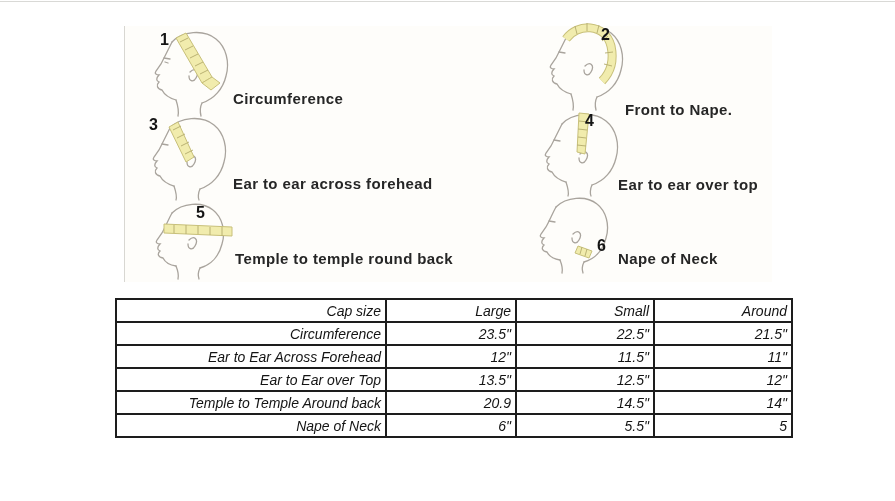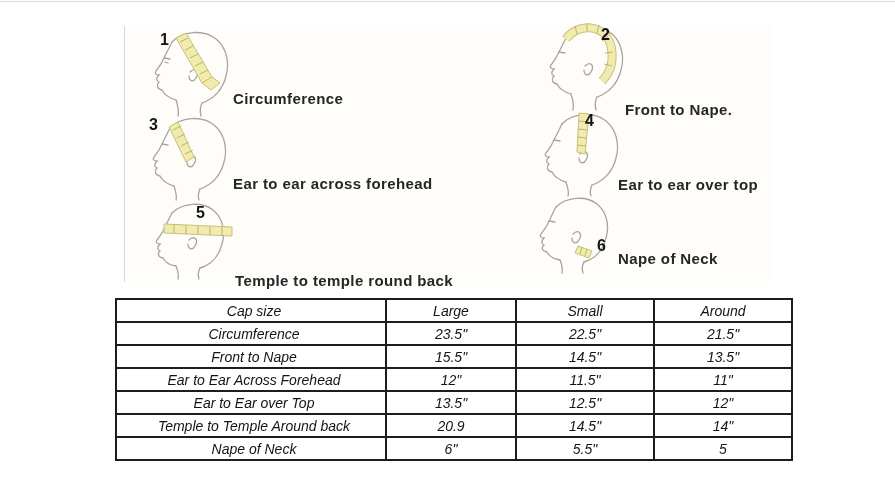--- a/index.html
+++ b/index.html
@@ -54,22 +54,22 @@
     font-family: "Liberation Sans", sans-serif;
     font-style: italic;
     font-size: 14px;
     color: #141414;
     height: 23px;
     padding: 0 4px;
     white-space: nowrap;
     overflow: hidden;
     font-weight: normal;
   }
-  .size-table .c-label { text-align: center; padding-left: 10px; }
-  .size-table .c-val { text-align: center; }
+  .size-table .c-label { text-align: right; padding-left: 10px; }
+  .size-table .c-val { text-align: right; }
 </style>
 </head>
 <body>
 
 <div id="screen">
   <div class="top-hairline"></div>
   <div class="diagram-panel"></div>
 
   <div class="figure" style="left:138px; top:28px;">
     <svg width="100" height="90" viewBox="0 0 100 90">
@@ -189,21 +189,21 @@
           <line x1="34" y1="25" x2="34" y2="33"></line>
           <line x1="46" y1="25" x2="46" y2="34"></line>
           <line x1="58" y1="26" x2="58" y2="34"></line>
           <line x1="70" y1="27" x2="70" y2="35"></line>
           <line x1="82" y1="27" x2="82" y2="36"></line>
         </g>
       </g>
     </svg>
     <span class="fig-number" style="left:56px; top:5px;">5</span>
   </div>
-  <span class="fig-label" style="left:235px; top:273px;">Temple to temple round back</span>
+  <span class="fig-label" style="left:235px; top:251px;">Temple to temple round back</span>
 
   <div class="figure" style="left:524px; top:194px;">
     <svg width="104" height="80" viewBox="0 0 104 80">
       <g fill="none" stroke="#a9a49d" stroke-width="1.3" stroke-linecap="round">
         <path d="M32,13 C42,3 62,1 73,10 C82,17 86,31 82,44 C79,56 71,65 60,68"></path>
         <path d="M32,13 C28,20 26,26 22,33 L17,40 C15,43 18,44 20,44 C17,47 17,50 20,51 C17,54 18,57 23,58 C25,62 29,65 36,66"></path>
         <path d="M36,66 C38,71 39,75 38,79"></path>
         <path d="M60,68 C58,72 58,76 59,79"></path>
         <path d="M49,40 C54,35 59,39 55,46 C53,50 48,50 48,44"></path>
         <path d="M25,27 L31,28"></path>
@@ -234,26 +234,20 @@
       <th class="c-val">Small</th>
       <th class="c-val">Around</th>
     </tr>
     <tr>
       <td class="c-label">Circumference</td>
       <td class="c-val">23.5"</td>
       <td class="c-val">22.5"</td>
       <td class="c-val">21.5"</td>
     </tr>
     <tr>
-      <td class="c-label">Front to Nape</td>
-      <td class="c-val">15.5"</td>
-      <td class="c-val">14.5"</td>
-      <td class="c-val">13.5"</td>
-    </tr>
-    <tr>
       <td class="c-label">Ear to Ear Across Forehead</td>
       <td class="c-val">12"</td>
       <td class="c-val">11.5"</td>
       <td class="c-val">11"</td>
     </tr>
     <tr>
       <td class="c-label">Ear to Ear over Top</td>
       <td class="c-val">13.5"</td>
       <td class="c-val">12.5"</td>
       <td class="c-val">12"</td>

